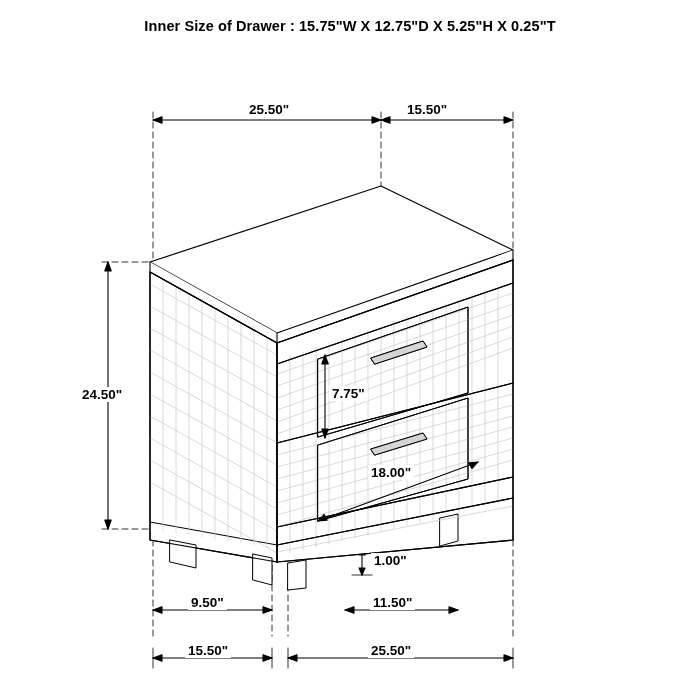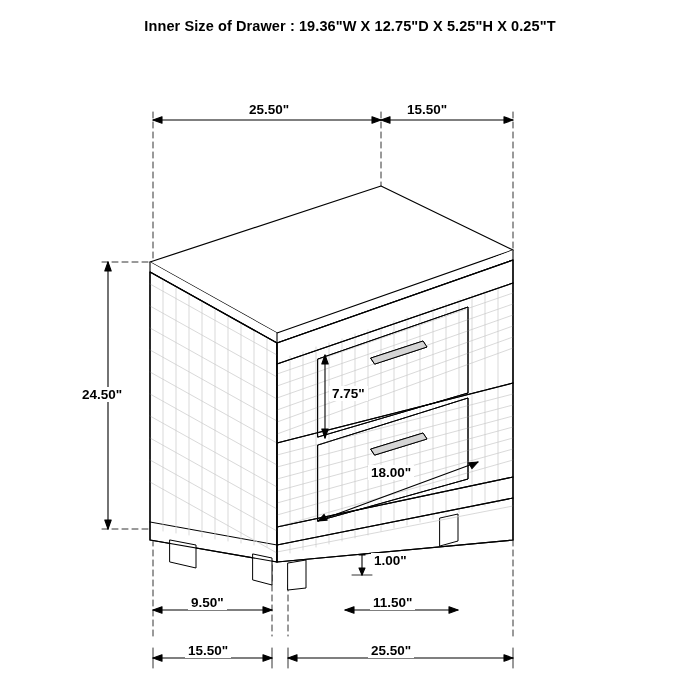--- a/index.html
+++ b/index.html
@@ -45,21 +45,21 @@
     background: #ffffff;
     padding: 0 3px;
     line-height: 15px;
   }
 </style>
 </head>
 <body>
 
 <div id="stage">
 
-  <div class="title">Inner Size of Drawer : 19.36"W X 12.75"D X 5.25"H X 0.25"T</div>
+  <div class="title">Inner Size of Drawer : 15.75"W X 12.75"D X 5.25"H X 0.25"T</div>
 
   <svg class="diagram" viewBox="0 0 700 700">
     <g fill="none" stroke="#000000" stroke-width="1.1" stroke-linejoin="round" stroke-linecap="round">
 
       <g stroke-width="0.8" stroke-dasharray="6,4">
         <line x1="153" y1="112" x2="153" y2="268"></line>
         <line x1="381" y1="112" x2="381" y2="186"></line>
         <line x1="513" y1="112" x2="513" y2="250"></line>
         <line x1="102" y1="262" x2="150" y2="262"></line>
         <line x1="102" y1="529" x2="196" y2="529"></line>

